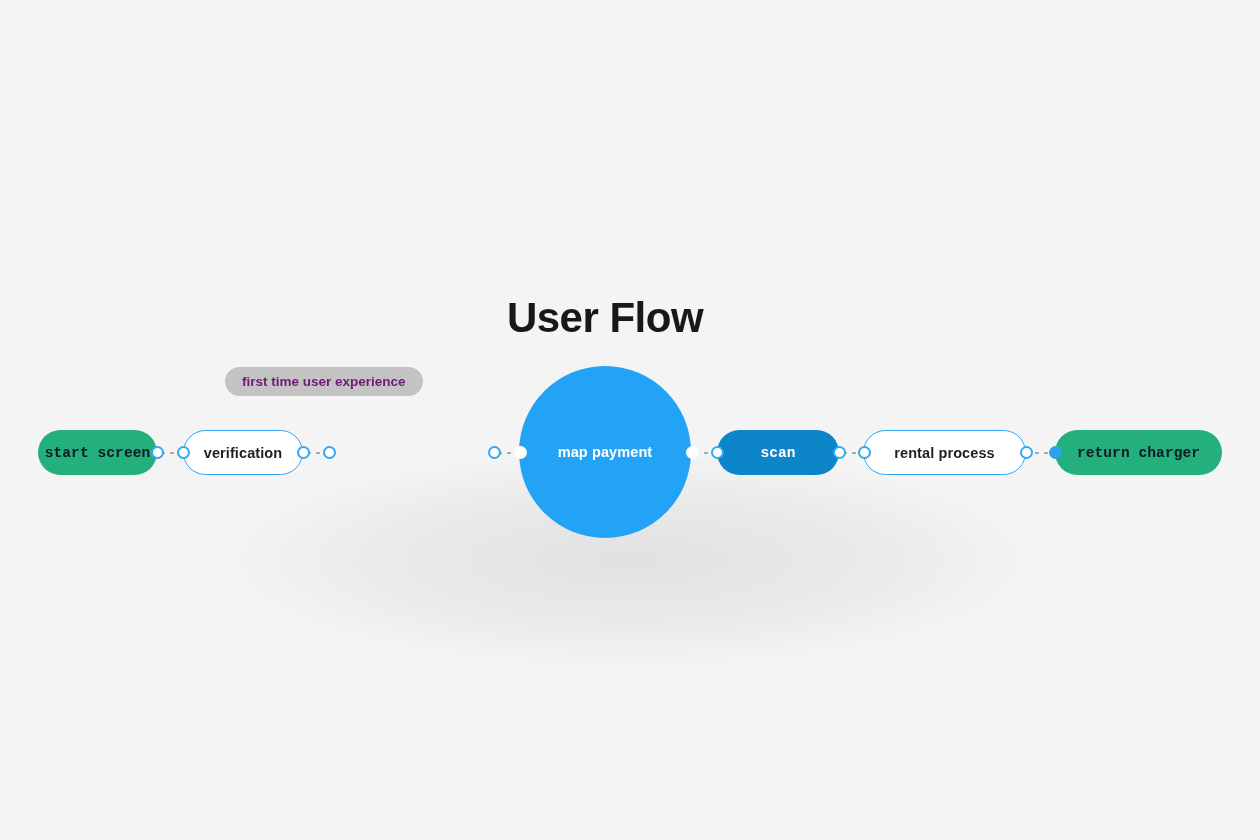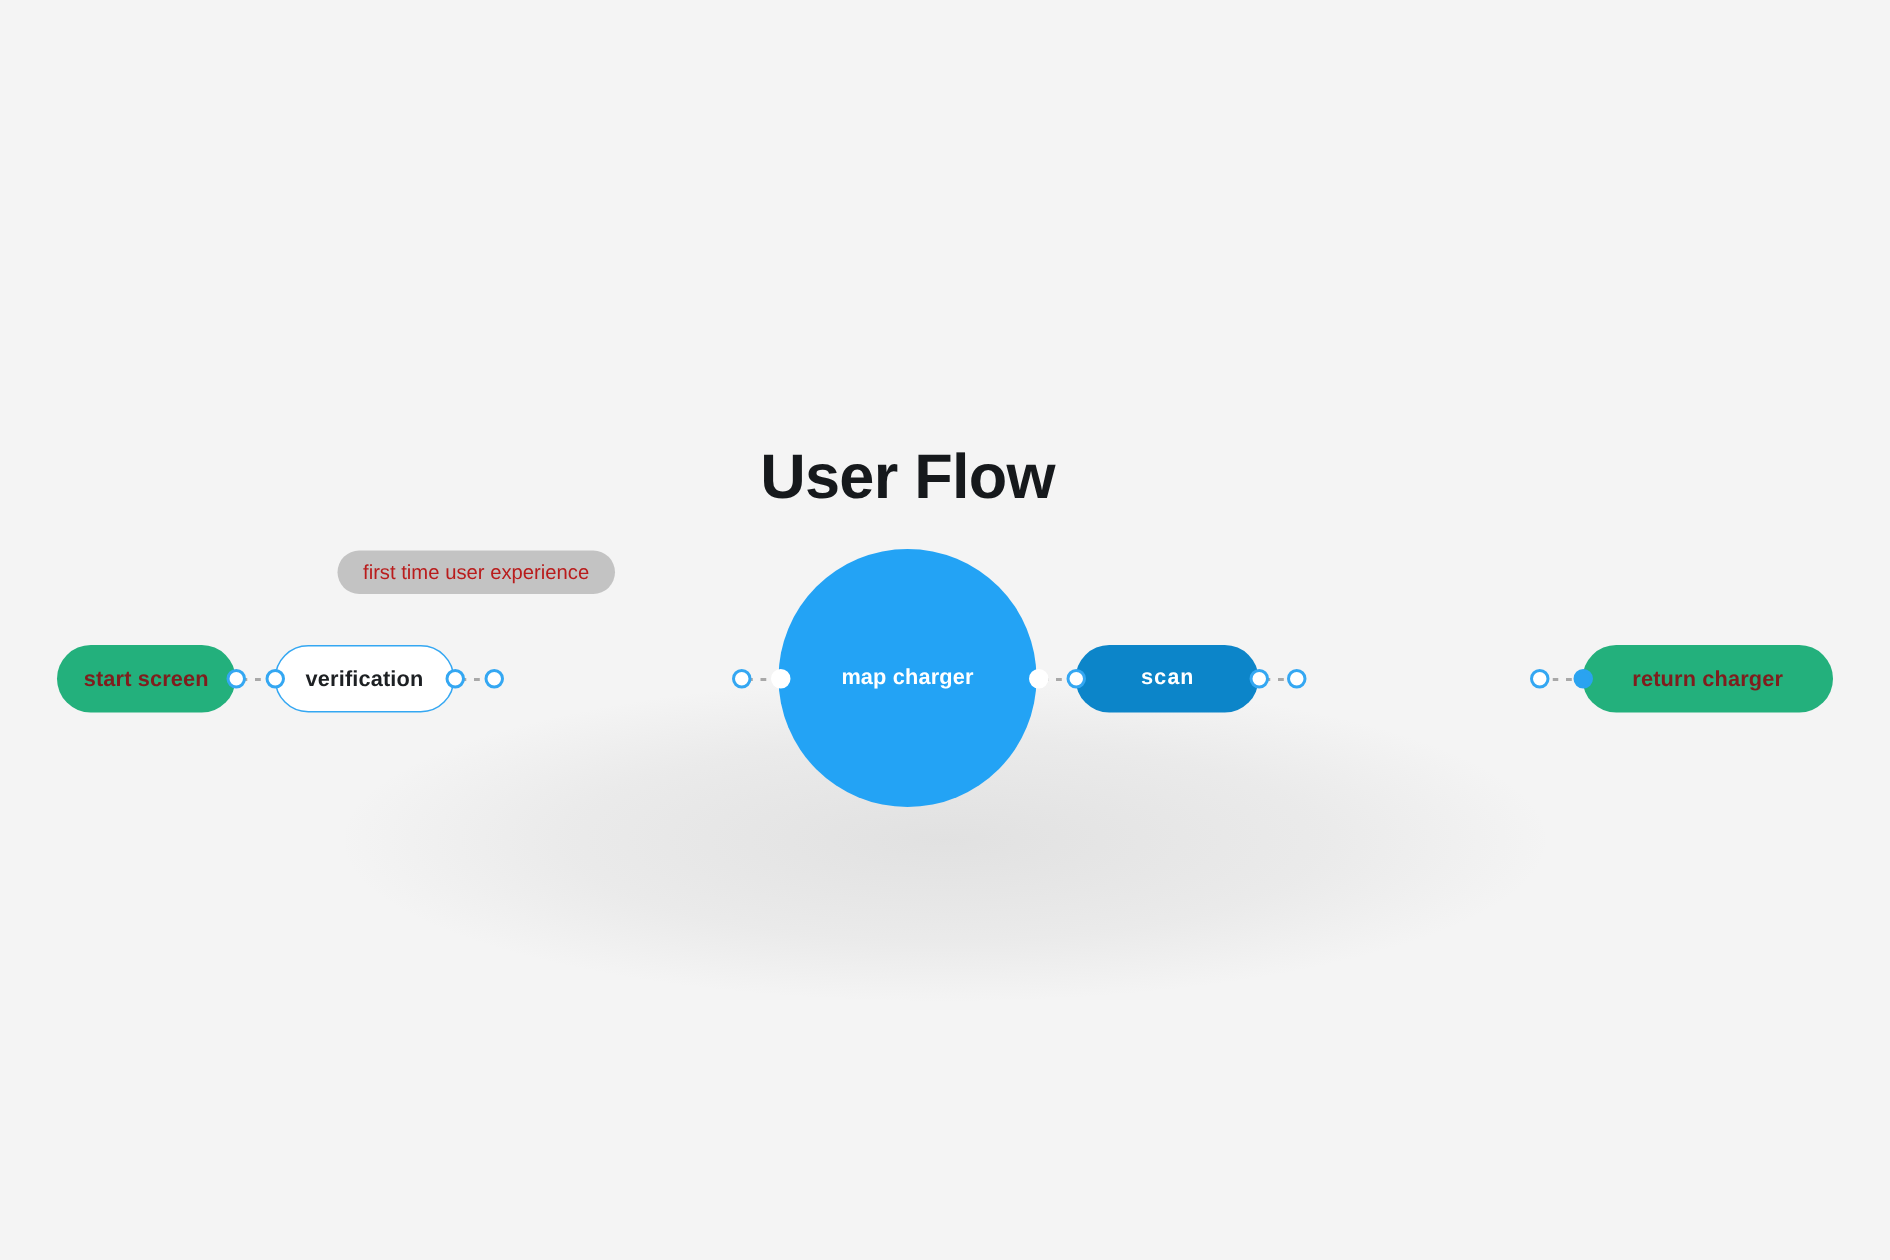--- a/index.html
+++ b/index.html
@@ -40,23 +40,23 @@
 
   
   #group-label {
     position: absolute;
     left: 225px;
     top: 367px;
     height: 29px;
     padding: 0 17px;
     border-radius: 15px;
     background: #c3c3c3;
-    color: #b91c1c;
+    color: #701a75;
     font-size: 13.5px;
-    font-weight: normal;
+    font-weight: bold;
     line-height: 29px;
     white-space: nowrap;
     box-sizing: border-box;
   }
 
   
   .node {
     position: absolute;
     box-sizing: border-box;
     display: flex;
@@ -66,21 +66,22 @@
     font-size: 14.5px;
     font-weight: bold;
     letter-spacing: 0.1px;
   }
   .node.pill {
     height: 45px;
     border-radius: 23px;
   }
   .node.green {
     background: #23b07c;
-    color: #7f1d1d;
+    color: #0f172a;
+    font-family: Liberation Mono, monospace;
   }
   .node.outline {
     background: #ffffff;
     color: #1d2023;
     border: 1.6px solid #34a7f2;
     align-items: center;
   }
   .node.bluedark {
     background: #0c85c9;
     color: #ffffff;
@@ -143,27 +144,30 @@
   <div class="node pill green" style="left:38px; top:430px; width:119px;">
     <span>start screen</span>
   </div>
 
   <div class="node pill outline" style="left:183px; top:430px; width:120px;">
     <span>verification</span>
   </div>
 
 
   <div class="node circle" style="left:519px; top:366px; width:172px; height:172px;">
-    <span>map charger</span>
+    <span>map payment</span>
   </div>
 
   <div class="node pill bluedark" style="left:717px; top:430px; width:122px;">
     <span>scan</span>
   </div>
 
+  <div class="node pill outline" style="left:863px; top:430px; width:163px;">
+    <span>rental process</span>
+  </div>
 
   <div class="node pill green" style="left:1055px; top:430px; width:167px;align-items:center;">
     <span>return charger</span>
   </div>
 
   <div class="dot ring" style="left:151px;"></div>
   <div class="dot ring" style="left:177px;"></div>
   <div class="dot ring" style="left:297px;"></div>
   <div class="dot ring" style="left:323px;"></div>
   <div class="dot ring" style="left:488px;"></div>

